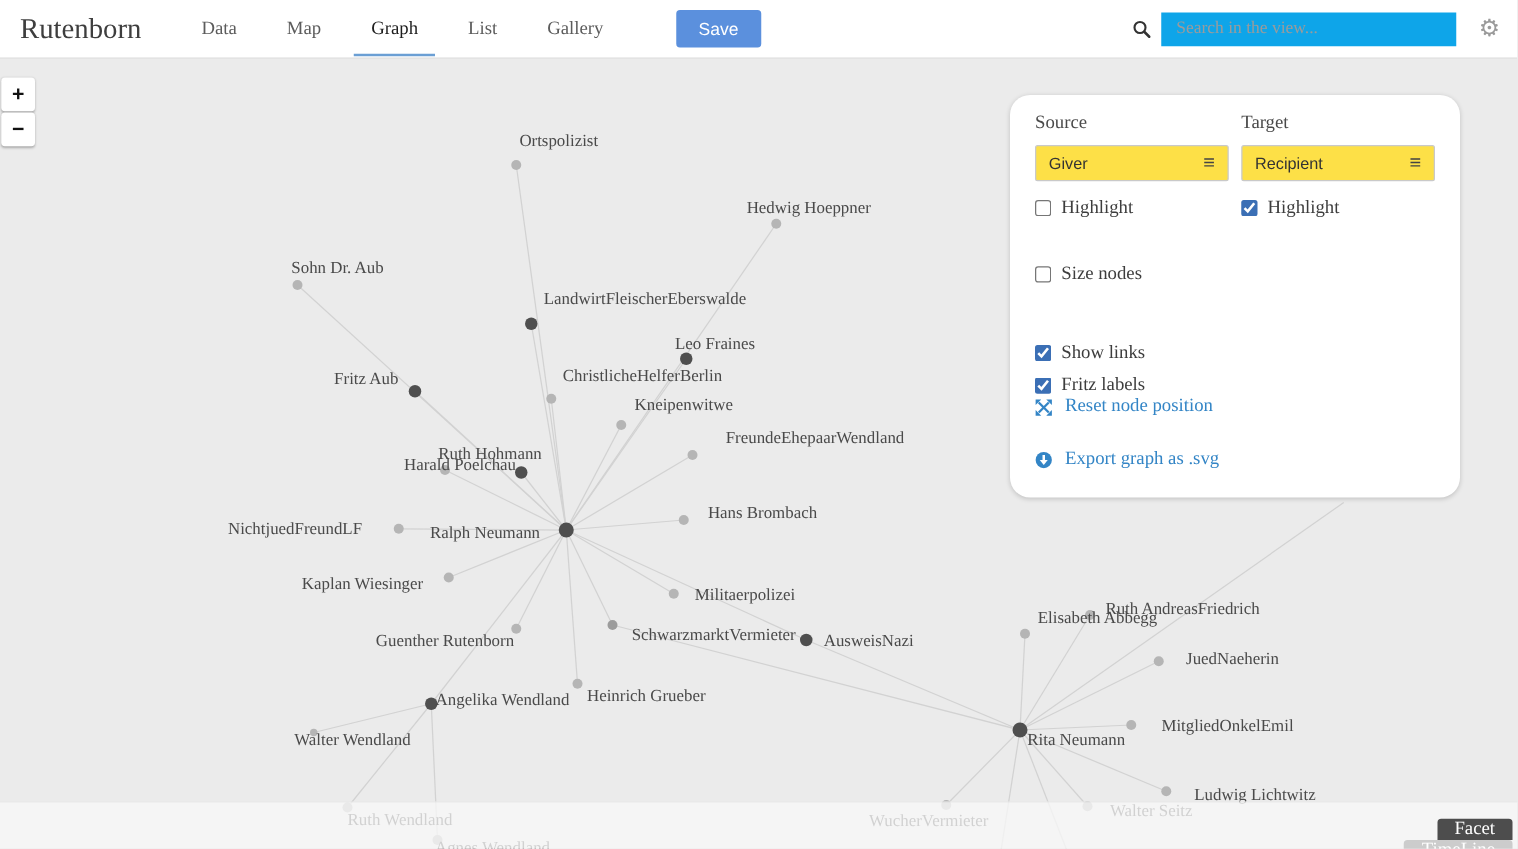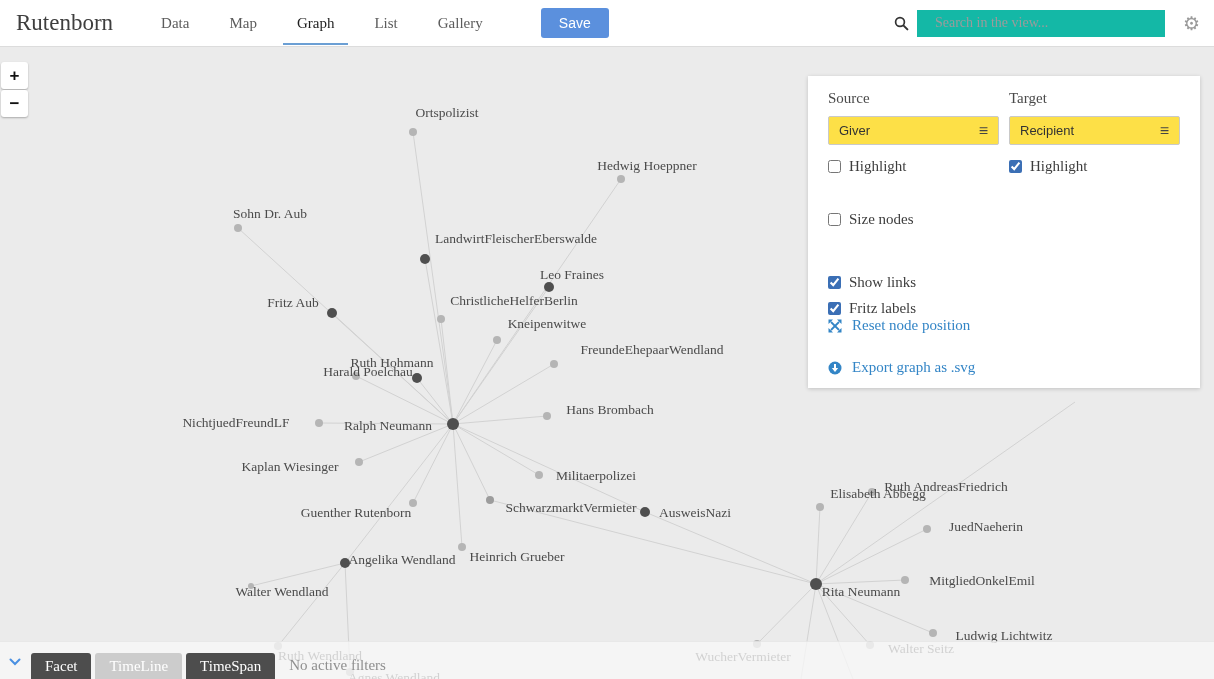--- a/index.html
+++ b/index.html
@@ -27,44 +27,44 @@
     background:var(--tab-underline,#6b9fd4);
   }
   .save-btn{
     margin-left:38px;width:68px;height:30px;border:none;border-radius:3px;
     background:var(--accent,#5b90dd);color:#fff;
     font-family:"Liberation Sans","DejaVu Sans",sans-serif;font-size:14px;cursor:pointer;
   }
   .search-wrap{margin-left:auto;display:flex;align-items:center;margin-right:14px;}
   .search-icon{width:15px;height:15px;margin-right:8px;}
   .search-input{
-    width:212px;height:27px;background:#14b8a6;border:none;outline:none;
-    padding:0 18px;font-family:"Liberation Serif","DejaVu Serif",serif;
+    width:212px;height:27px;background:#0ea5e9;border:none;outline:none;
+    padding:0 12px;font-family:"Liberation Serif","DejaVu Serif",serif;
     font-size:14px;color:#444;
   }
   .search-input::placeholder{color:#9b9b9b;}
   .gear{margin-left:18px;font-size:19px;color:#9a9a9a;cursor:pointer;line-height:1;}
   
   .zoomctl{position:absolute;left:1px;top:62px;z-index:30;}
   .zoomctl button{
     display:block;width:27px;height:27px;margin-bottom:1px;border:none;border-radius:3px;
     background:#fff;box-shadow:0 1px 2px rgba(0,0,0,0.28);
     font-family:"Liberation Sans","DejaVu Sans",sans-serif;
     font-size:17px;font-weight:bold;color:#111;cursor:pointer;line-height:1;padding:0;
   }
   
   .graph-svg{position:absolute;left:0;top:47px;z-index:1;}
   .graph-svg text{
     font-family:"Liberation Serif","DejaVu Serif",serif;font-size:13.5px;
   }
   
   .panel{
-    position:absolute;left:808px;top:76px;width:392px;box-sizing:border-box;
-    background:#fff;border-radius:0;box-shadow:0 1px 4px rgba(0,0,0,0.18);
-    padding:14px 20px 12px 20px;z-index:20;color:#3d3d3d;
+    position:absolute;left:808px;top:76px;width:360px;box-sizing:border-box;
+    background:#fff;border-radius:16px;box-shadow:0 1px 4px rgba(0,0,0,0.18);
+    padding:14px 20px 22px 20px;z-index:20;color:#3d3d3d;
   }
   .cols{display:flex;gap:10px;}
   .col{flex:1;min-width:0;}
   .col-label{font-size:15px;color:#4a4a4a;margin-bottom:9px;}
   .dropdown{
     height:27px;border:1px solid #c9c9c9;border-radius:2px;background:#fde047;
     display:flex;align-items:center;justify-content:space-between;
     padding:0 10px;cursor:pointer;
     font-family:"Liberation Sans","DejaVu Sans",sans-serif;font-size:13px;color:#333;
   }
@@ -77,21 +77,21 @@
   .link-row{
     display:flex;align-items:center;gap:10px;font-size:15px;
     color:var(--link,#3385c6);cursor:pointer;
   }
   .link-reset{}
   .link-export{margin-top:25px;}
   
   .bottombar{
     position:absolute;left:0;bottom:0;width:1214px;height:38px;z-index:10;
     background:rgba(247,247,247,0.78);border-top:1px solid rgba(0,0,0,0.05);
-    display:flex;align-items:flex-end;box-sizing:border-box;
+    display:flex;align-items:flex-end;box-sizing:border-box;flex-direction:column;
   }
   .chevron{margin:0 10px 13px 9px;cursor:pointer;}
   .bbtn{
     height:26px;padding:0 14px;margin-right:4px;border:none;
     border-radius:3px 3px 0 0;color:#fff;font-size:15px;cursor:pointer;
     font-family:"Liberation Serif","DejaVu Serif",serif;
   }
   .bbtn.dark{background:var(--btn-dark,#4d4d4d);}
   .bbtn.disabled{background:var(--btn-dis,#cccccc);}
   .filter-status{margin-left:10px;margin-bottom:5px;font-size:15px;color:#8f8f8f;text-align:center;}

